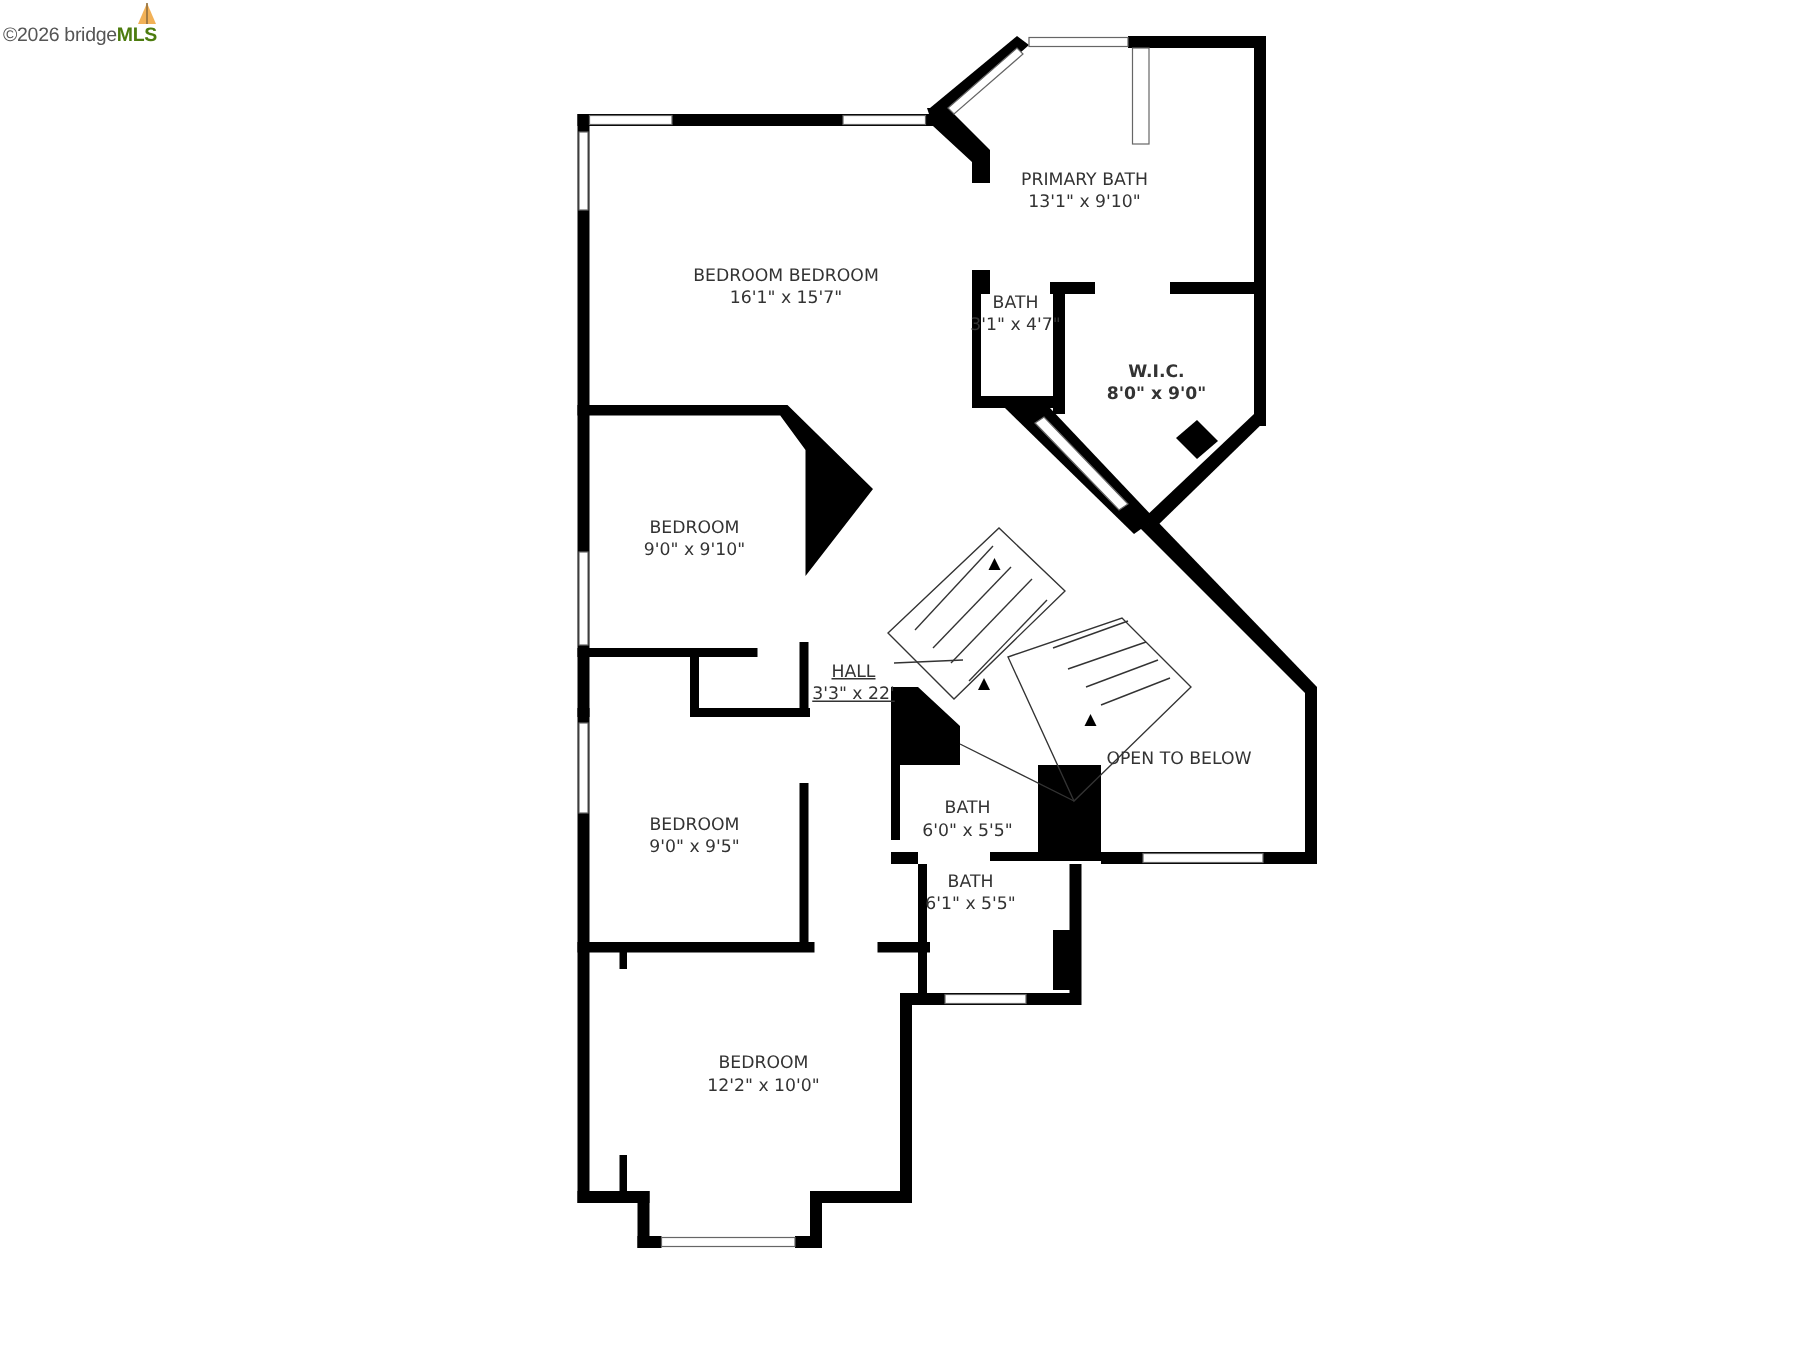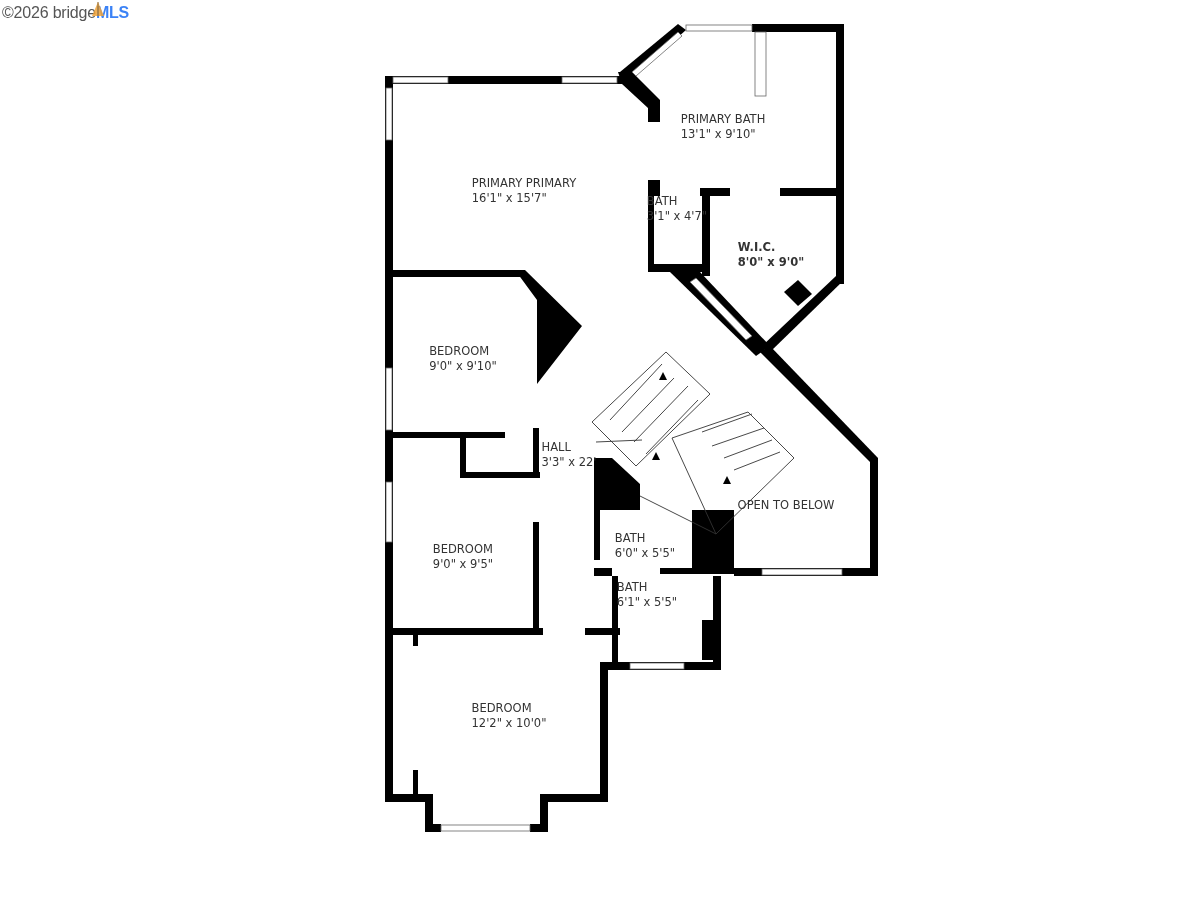--- a/index.html
+++ b/index.html
@@ -1,24 +1,24 @@
 <!DOCTYPE html>
 <html><head>
   <meta charset="utf-8">
   <style>
     html, body { margin: 0; padding: 0; background: #ffffff; }
     body { width: 1200px; height: 900px; position: relative; overflow: hidden;
            font-family: "DejaVu Sans", "Liberation Sans", sans-serif; }
-    .watermark { position: absolute; left: 2px; top: 4px; height: 26px; display: flex; align-items: flex-start;
-                 font-family: "Liberation Sans", sans-serif; font-size: 16px; color: #555; letter-spacing: -0.2px; }
+    .watermark { position: absolute; left: 2px; top: 4px; height: 26px; display: flex; align-items: flex-end;
+                 font-family: "Liberation Sans", sans-serif; font-size: 13px; color: #555; letter-spacing: -0.2px; }
     .watermark .brand { color: #555; }
-    .watermark .mls { color: #3b82f6; font-weight: bold; }
+    .watermark .mls { color: #4d7c0f; font-weight: bold; }
     .watermark .roof { position: absolute; left: 90px; top: -2px; width: 12px; height: 14px; }
     #plan { position: absolute; left: 0; top: 0; width: 1200px; height: 900px; }
-    .room-label { position: absolute; font-size: 11.5px; color: #333; line-height: 15px;
+    .room-label { position: absolute; text-align: center; font-size: 11.5px; color: #333; line-height: 15px;
                   transform: translateX(-50%); white-space: nowrap; }
     .room-label span { display: block; }
   </style>
 </head>
 <body>
 
 <div class="watermark">
   <svg class="roof" viewBox="0 0 12 14">
     <polygon points="6,0 12,14 0,14" fill="#f0a33a" opacity="0.85"></polygon>
     <line x1="6" y1="0" x2="6" y2="14" stroke="#8a6a3a" stroke-width="1"></line>
@@ -126,40 +126,40 @@
 
   <g fill="#000">
     <polygon points="659,380 663,372 667,380"></polygon>
     <polygon points="652,460 656,452 660,460"></polygon>
     <polygon points="723,484 727,476 731,484"></polygon>
   </g>
 </svg>
 
 <div id="labels">
     <div class="room-label" style="left: 524px; top: 176px;">
-      <span>PRIMARY PRIMARY</span>
+      <span>BEDROOM BEDROOM</span>
       <span>16'1" x 15'7"</span>
     </div>
     <div class="room-label" style="left: 723px; top: 112px;">
       <span>PRIMARY BATH</span>
       <span>13'1" x 9'10"</span>
     </div>
     <div class="room-label" style="left: 677px; top: 194px;">
       <span>BATH</span>
       <span>3'1" x 4'7"</span>
     </div>
     <div class="room-label" style="left: 771px; top: 240px; font-weight: bold;">
       <span>W.I.C.</span>
       <span>8'0" x 9'0"</span>
     </div>
     <div class="room-label" style="left: 463px; top: 344px;">
       <span>BEDROOM</span>
       <span>9'0" x 9'10"</span>
     </div>
-    <div class="room-label" style="left: 569px; top: 440px;">
+    <div class="room-label" style="left: 569px; top: 440px; text-decoration: underline;">
       <span>HALL</span>
       <span>3'3" x 22'</span>
     </div>
     <div class="room-label" style="left: 786px; top: 498px;">
       <span>OPEN TO BELOW</span>
     </div>
     <div class="room-label" style="left: 645px; top: 531px;">
       <span>BATH</span>
       <span>6'0" x 5'5"</span>
     </div>

